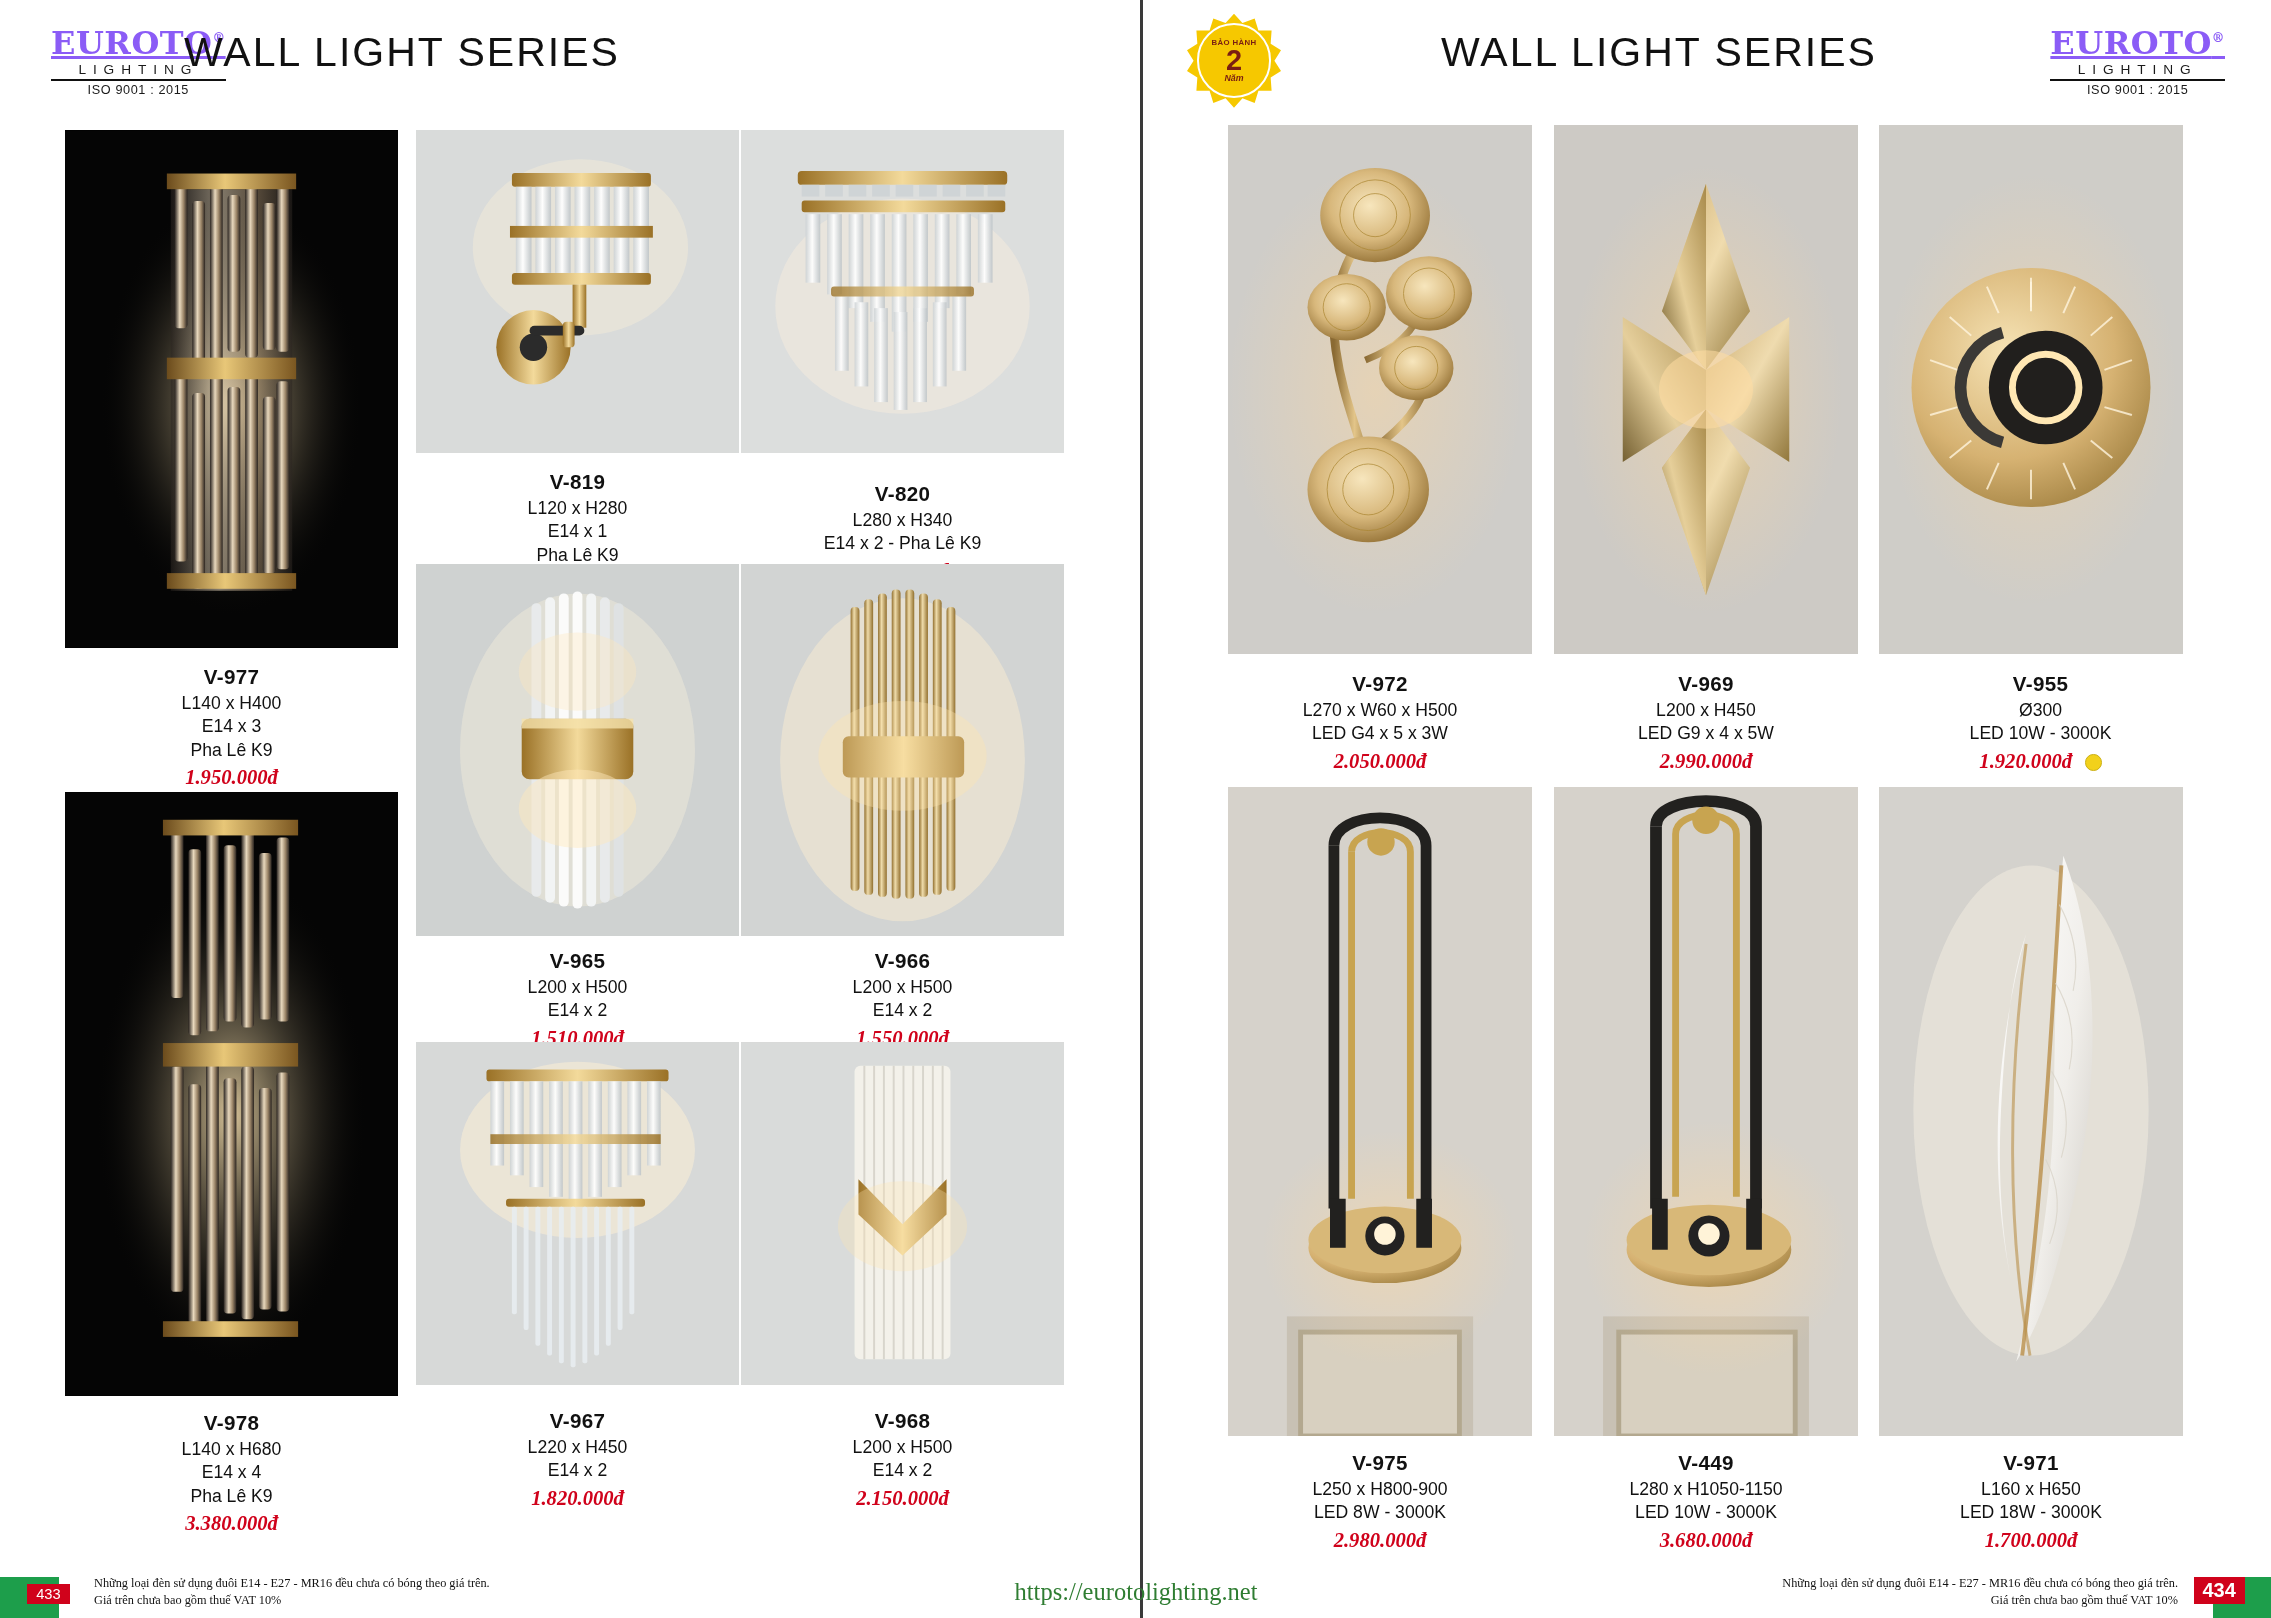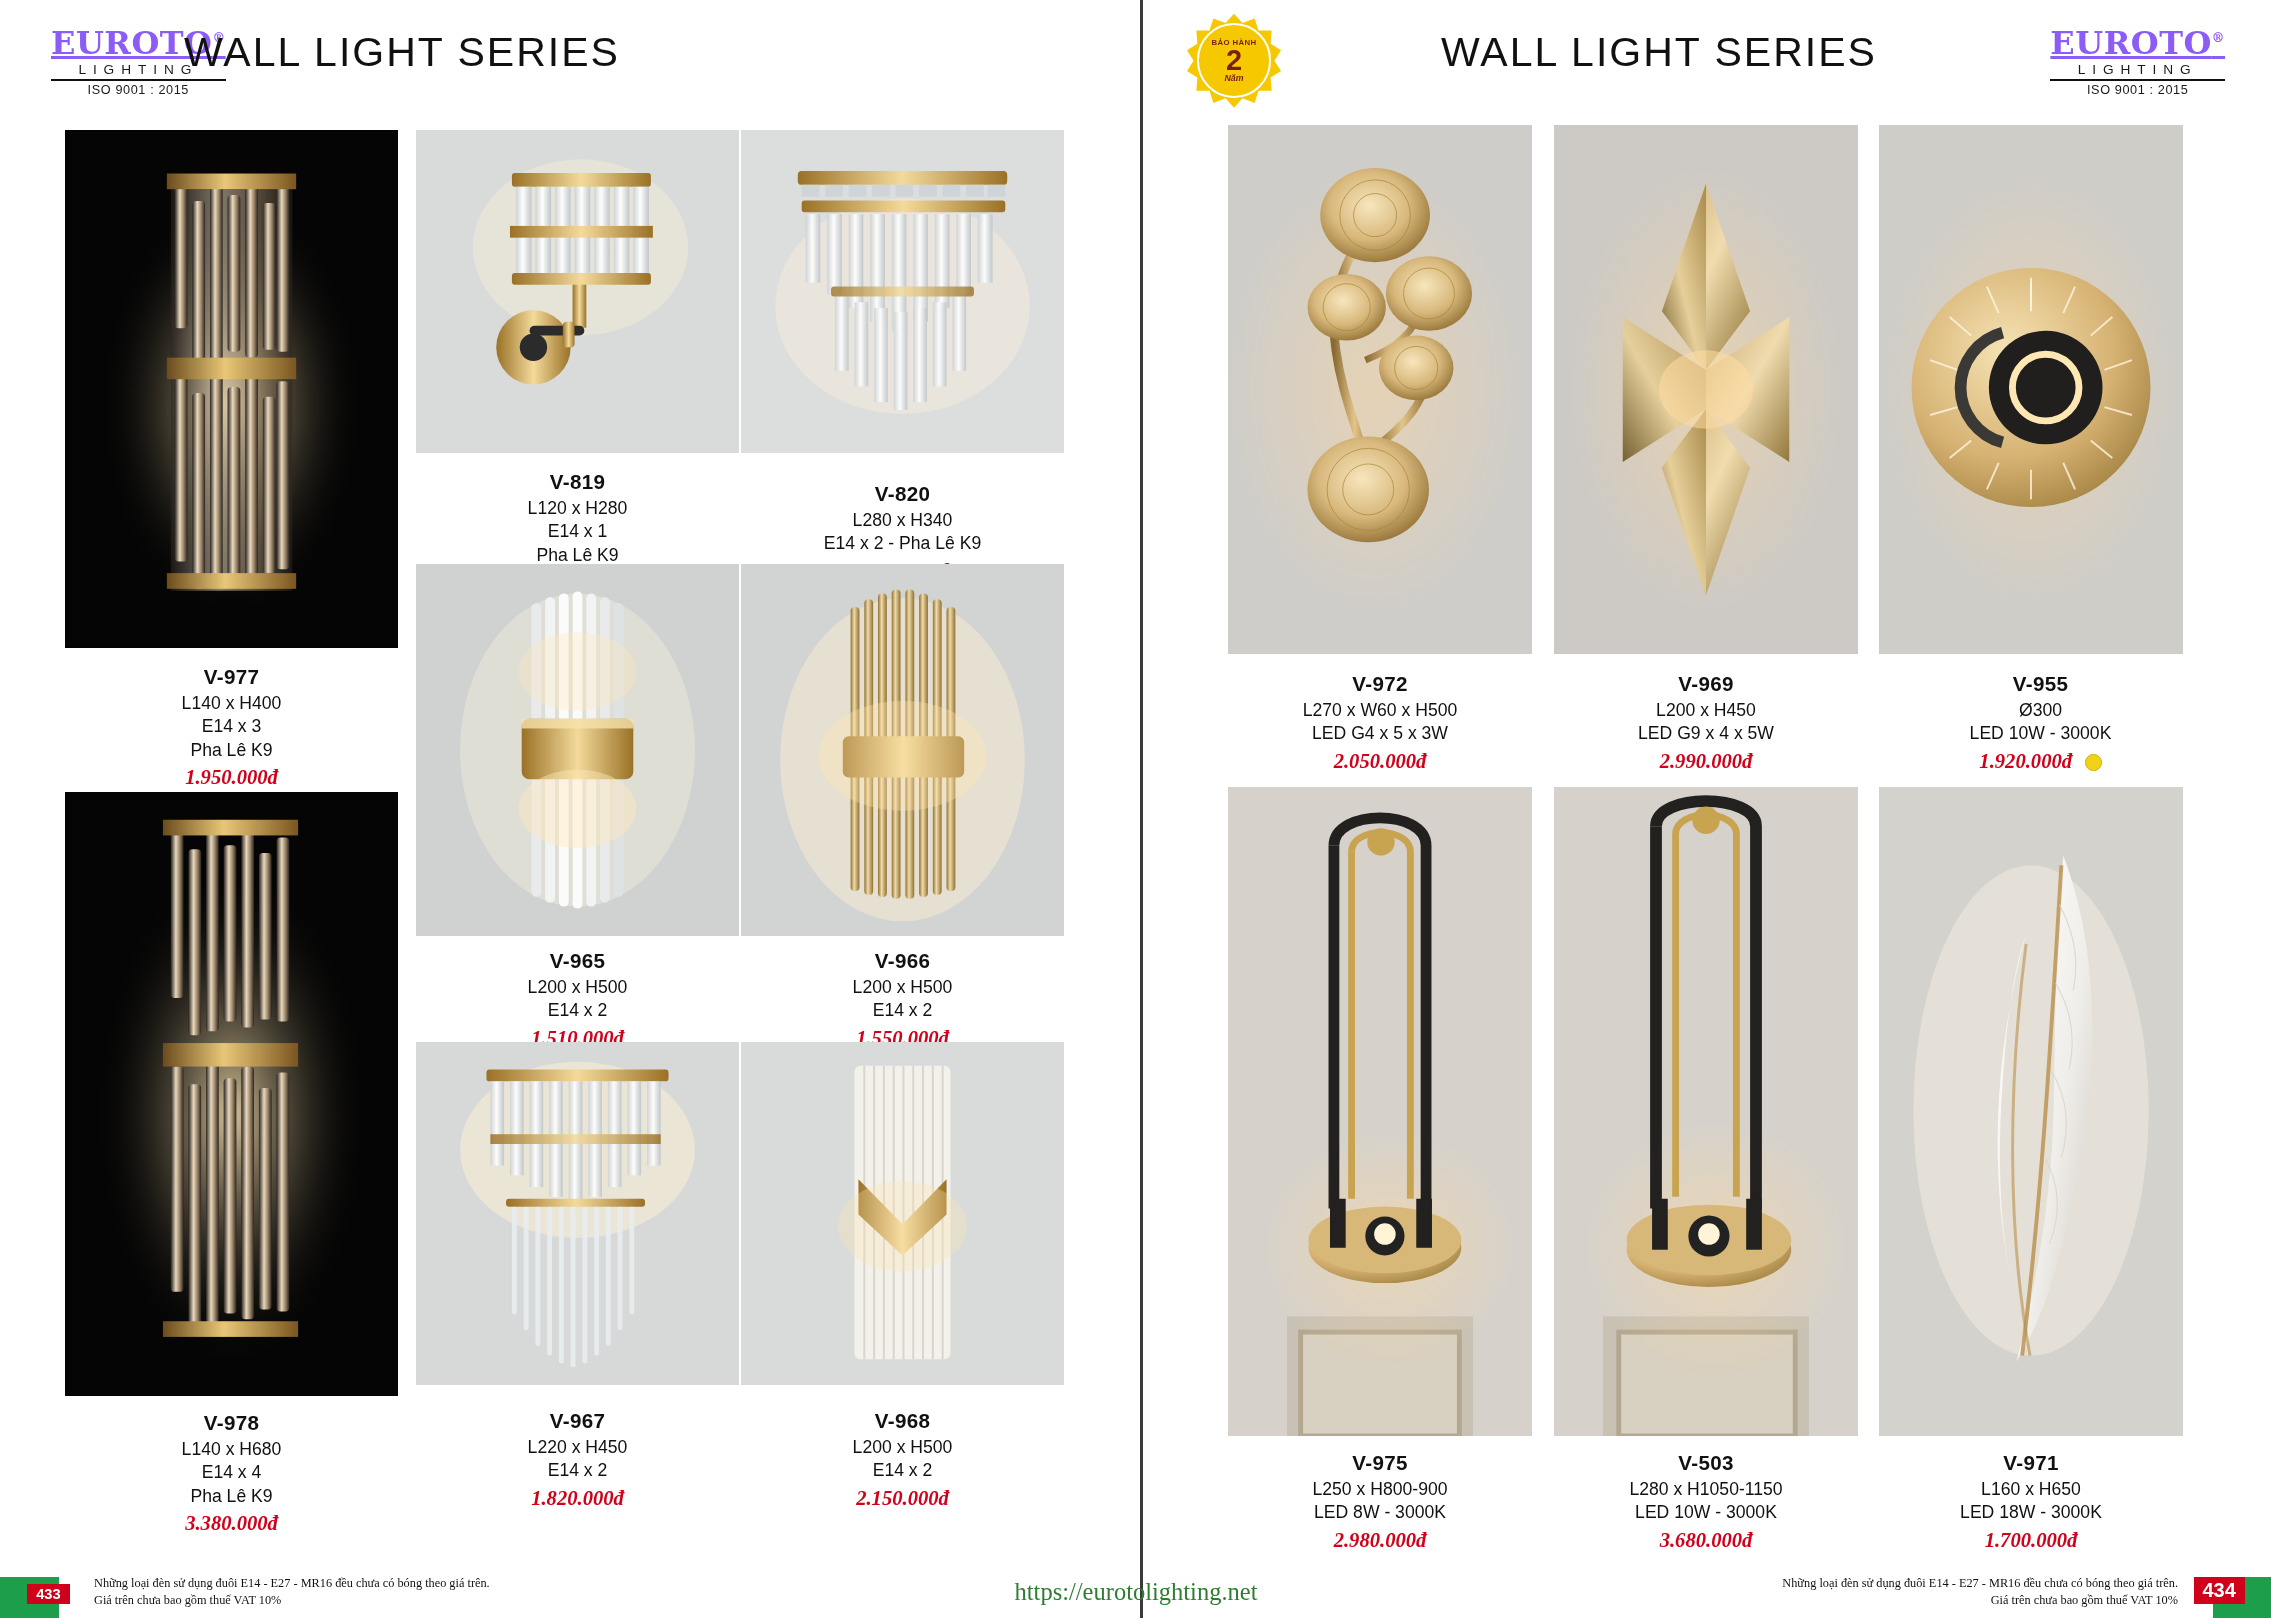--- a/index.html
+++ b/index.html
@@ -89,21 +89,21 @@
   
   .photo { position: relative; overflow: hidden; background: #e9e9e9; }
 
   
   .footer { position: absolute; bottom: 0; height: 51px; width: 100%; }
   .foot-bar-left {
     position:absolute; left:0; bottom:0; width: 59px; height: 41px; background: #1d9e4b;
   }
   .foot-num-left {
     position:absolute; left: 27.4px; bottom: 13.7px;
-    background:#d0021b; color:#fff; font-size:14.7px; font-weight:bold;
+    background:#d0021b; color:#fff; font-size:14.7px; font-weight:normal;
     padding: 2px 8.8px;
   }
   .foot-bar-right {
     position:absolute; right:0; bottom:0; width: 59px; height: 41px; background: #1d9e4b;
   }
   .foot-num-right {
     position:absolute; right: 27.4px; bottom: 13.7px;
     background:#d0021b; color:#fff; font-size:20px; font-weight:bold;
     padding: 2px 8.8px;
   }
@@ -645,21 +645,21 @@
         <circle cx="155" cy="34" r="14" fill="#c8a450"></circle>
         <ellipse cx="158" cy="472" rx="84" ry="38" fill="url(#discG)"></ellipse>
         <ellipse cx="158" cy="462" rx="84" ry="36" fill="#d8b878"></ellipse>
         <circle cx="158" cy="458" r="21" fill="#232222"></circle>
         <circle cx="158" cy="456" r="11" fill="#fff3d8"></circle>
         <rect x="100" y="420" width="16" height="52" fill="#22211f"></rect>
         <rect x="196" y="420" width="16" height="52" fill="#22211f"></rect>
       </svg>
     </div>
     <div class="caption" style="position:absolute;left:414px;top:1451px;width:304px;">
-      <div class="code">V-503</div>
+      <div class="code">V-449</div>
       <div class="spec">L280 x H1050-1150</div>
       <div class="spec">LED 10W - 3000K</div>
       <div class="price">3.680.000đ</div>
     </div>
 
     <div class="photo" style="position:absolute;left:739px;top:787px;width:304px;height:649px;background:#d4d2cd;">
       <svg class="lamp-svg" viewBox="0 0 310 662">
         <defs>
           <linearGradient id="fthr" x1="0" y1="0" x2="1" y2="1">
             <stop offset="0" stop-color="#ffffff"></stop>

